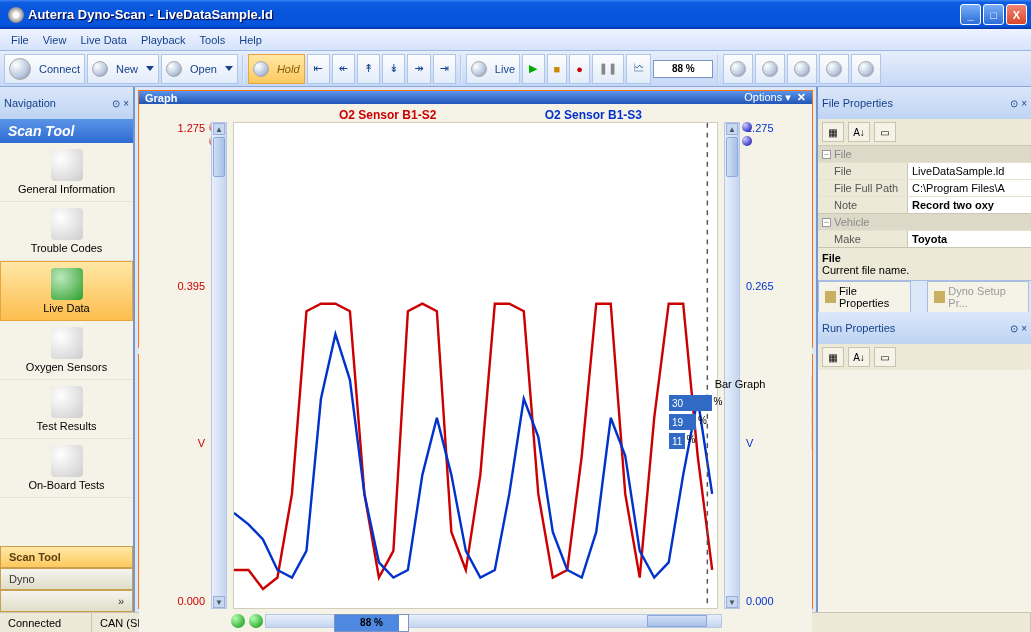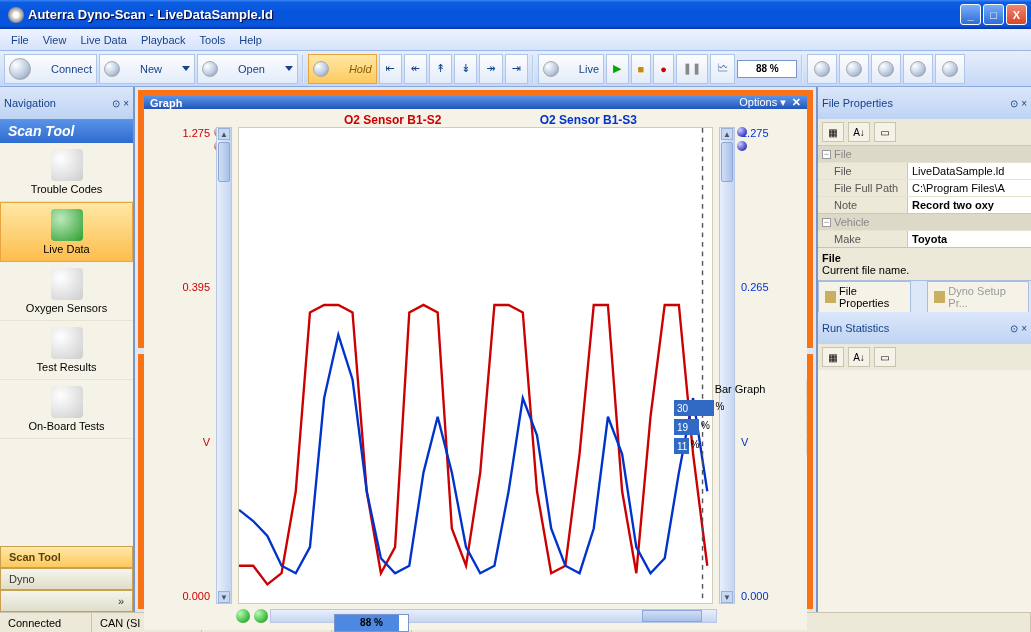--- a/index.html
+++ b/index.html
@@ -6,21 +6,21 @@
 body { background: #ece9d8; overflow: hidden; width: 1031px; height: 632px; }
 .titlebar { height: 29px; background: linear-gradient(to bottom, #3a82f7 0%, #0d5ee1 8%, #0855dd 40%, #0855dd 88%, #0234a8 100%); display: flex; align-items: center; color: white; padding: 0 4px; }
 .titlebar .icon { width: 16px; height: 16px; margin: 0 4px; background: radial-gradient(circle, #fff 20%, #888 70%); border-radius: 50%; }
 .titlebar .title { flex: 1; font-weight: bold; font-size: 13px; text-shadow: 1px 1px 1px #003; }
 .winbtn { width: 21px; height: 21px; margin-left: 2px; border: 1px solid #fff; border-radius: 3px; display: flex; align-items: center; justify-content: center; font-weight: bold; color: white; }
 .winbtn.min, .winbtn.max { background: linear-gradient(to bottom, #79aef8, #2c6dd8); }
 .winbtn.close { background: linear-gradient(to bottom, #f08672, #d9462a); }
 .menubar { height: 22px; background: linear-gradient(to bottom, #eff3ff, #d5e3fb); border-bottom: 1px solid #9cb8e8; display: flex; align-items: center; padding: 0 4px; }
 .menubar .item { padding: 2px 7px; color: #15428b; cursor: default; }
 .toolbar { height: 36px; background: linear-gradient(to bottom, #e7eefb, #c5d8f7); border-bottom: 1px solid #8aa8dd; display: flex; align-items: center; padding: 2px 4px; gap: 2px; }
-.tb { height: 30px; display: flex; align-items: center; padding: 0 4px; border: 1px solid transparent; border-radius: 0; background: linear-gradient(to bottom, #fdfdfe, #e2ecfa); border-color: #b0c6e8; gap: 20px; color: #15428b; }
+.tb { height: 30px; display: flex; align-items: center; padding: 0 4px; border: 1px solid transparent; border-radius: 0; background: linear-gradient(to bottom, #fdfdfe, #e2ecfa); border-color: #b0c6e8; gap: 8px; color: #15428b; }
 .tb.hold { background: linear-gradient(to bottom, #ffe8a6, #fdc95e); border-color: #e8a43e; color: #8a5a00; font-style: italic; }
 .tb.icononly { padding: 0 6px; }
 .sep { width: 2px; height: 28px; background: linear-gradient(to right, #a8bde0, #f5f9ff); margin: 0 2px; }
 .ticon { width: 22px; height: 22px; border-radius: 50%; background: radial-gradient(circle at 30% 30%, #fff, #b8c8e0 60%, #889 100%); border: 1px solid #aaa; position: relative; }
 .ticon.sm { width: 16px; height: 16px; }
 .dd { width: 0; height: 0; border-left: 4px solid transparent; border-right: 4px solid transparent; border-top: 5px solid #15428b; }
 .tb.play { color: #0a0; }
 .tb.rec  { color: #c00; }
 .progress-box { width: 60px; height: 18px; border: 1px solid #7a96c8; background: #fff; position: relative; display: flex; align-items: center; justify-content: center; font-weight: bold; }
 .progress-box .fill { position: absolute; left: 0; top: 0; bottom: 0; background: #4e88e0; }
@@ -33,21 +33,21 @@
 .st-hdr { background: linear-gradient(to bottom, #5a94e8, #2d6bd0); color: #fff; font-weight: bold; font-size: 14px; padding: 4px 8px; font-style: italic; }
 .nav-items { flex: 1; overflow: hidden; }
 .nav-item { display: flex; flex-direction: column; align-items: center; padding: 6px 2px; border-bottom: 1px solid #e8e4d4; cursor: default; }
 .nav-item.sel { background: linear-gradient(to bottom, #ffe8a6, #fdbd4e); border: 1px solid #e8a43e; }
 .nav-item .nicon { width: 32px; height: 32px; border-radius: 4px; background: radial-gradient(circle at 30% 30%, #fff, #ccc); margin-bottom: 2px; }
 .nav-item.sel .nicon { background: radial-gradient(circle at 30% 30%, #bde8bd, #2a9f2a); }
 .nav-item .lbl { text-align: center; font-size: 11px; }
 .nav-bottom .btn { background: linear-gradient(to bottom, #ffe8a6, #fdc95e); border: 1px solid #c8a050; padding: 4px 8px; font-weight: bold; font-size: 11px; color: #5a4010; }
 .nav-bottom .btn.off { background: linear-gradient(to bottom, #f5f5ef, #e0ddc8); color: #333; font-weight: normal; }
 .center { flex: 1; display: flex; flex-direction: column; background: #dce8f8; }
-.gpanel, .lpanel { margin: 3px; border: 6px solid #f97316; background: #fff; display: flex; flex-direction: column; }
+.gpanel, .lpanel { margin: 3px; border: 1px solid #f97316; background: #fff; display: flex; flex-direction: column; }
 .gpanel { height: 258px; }
 .lpanel { flex: 1; }
 .phdr { height: 20px; background: linear-gradient(to bottom, #5a94e8, #2155b8); color: #fff; font-weight: bold; display: flex; align-items: center; padding: 0 6px; justify-content: space-between; }
 .phdr .r { display: flex; align-items: center; gap: 6px; font-weight: normal; font-size: 11px; }
 .phdr .x { cursor: default; font-weight: bold; }
 .graph-body { flex: 1; background: #f5f2e7; position: relative; display: flex; }
 .gslabel { position: absolute; top: 4px; font-weight: bold; font-size: 12px; }
 .gslabel.red { color: #c00; left: 200px; }
 .gslabel.blue { color: #0033cc; right: 170px; }
 .axis { width: 70px; display: flex; flex-direction: column; justify-content: space-between; padding: 18px 4px 28px 4px; font-size: 11px; }
@@ -184,20 +184,24 @@
 
   <div class="nav">
     <div class="panehdr lt">
       <span>Navigation</span>
       <span class="pin">⊙ ×</span>
     </div>
     <div class="st-hdr">Scan Tool</div>
     <div class="nav-items">
       <div class="nav-item">
           <div class="nicon"></div>
+          <div class="lbl">General Information</div>
+        </div>
+      <div class="nav-item">
+          <div class="nicon"></div>
           <div class="lbl">Trouble Codes</div>
         </div>
       <div class="nav-item sel">
           <div class="nicon"></div>
           <div class="lbl">Live Data</div>
         </div>
       <div class="nav-item">
           <div class="nicon"></div>
           <div class="lbl">Oxygen Sensors</div>
         </div>
@@ -380,21 +384,21 @@
       <div class="tab">
           <div class="ti"></div>
           <span>File Properties</span>
         </div>
       <div class="tab dim">
           <div class="ti"></div>
           <span>Dyno Setup Pr...</span>
         </div>
     </div>
     <div class="panehdr lt">
-      <span>Run Statistics</span>
+      <span>Run Properties</span>
       <span class="pin">⊙ ×</span>
     </div>
     <div class="propgrid">
       <div class="tools">
         <div class="t">▦</div>
         <div class="t">A↓</div>
         <div class="t">▭</div>
       </div>
     </div>
     <div class="runstats"></div>

